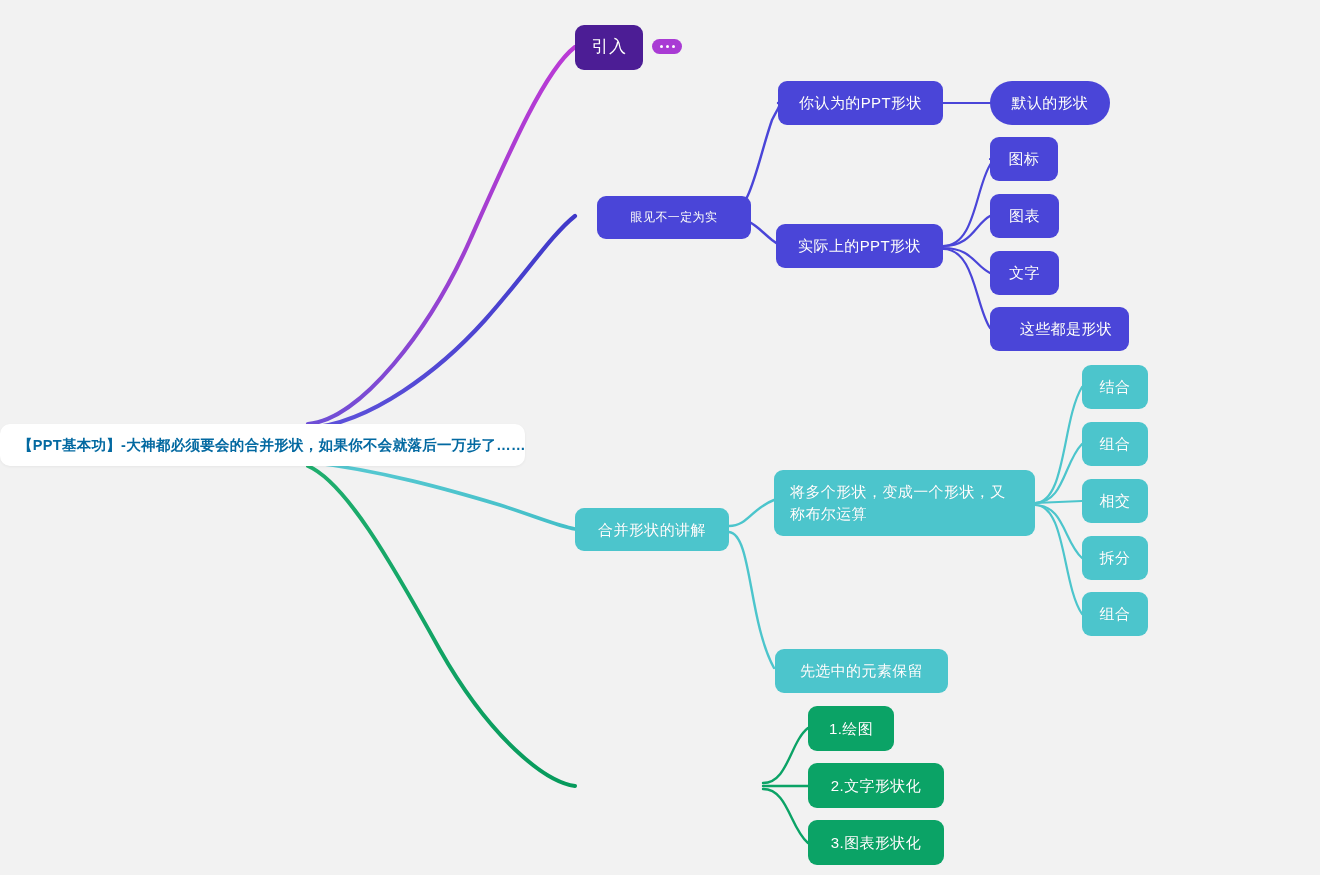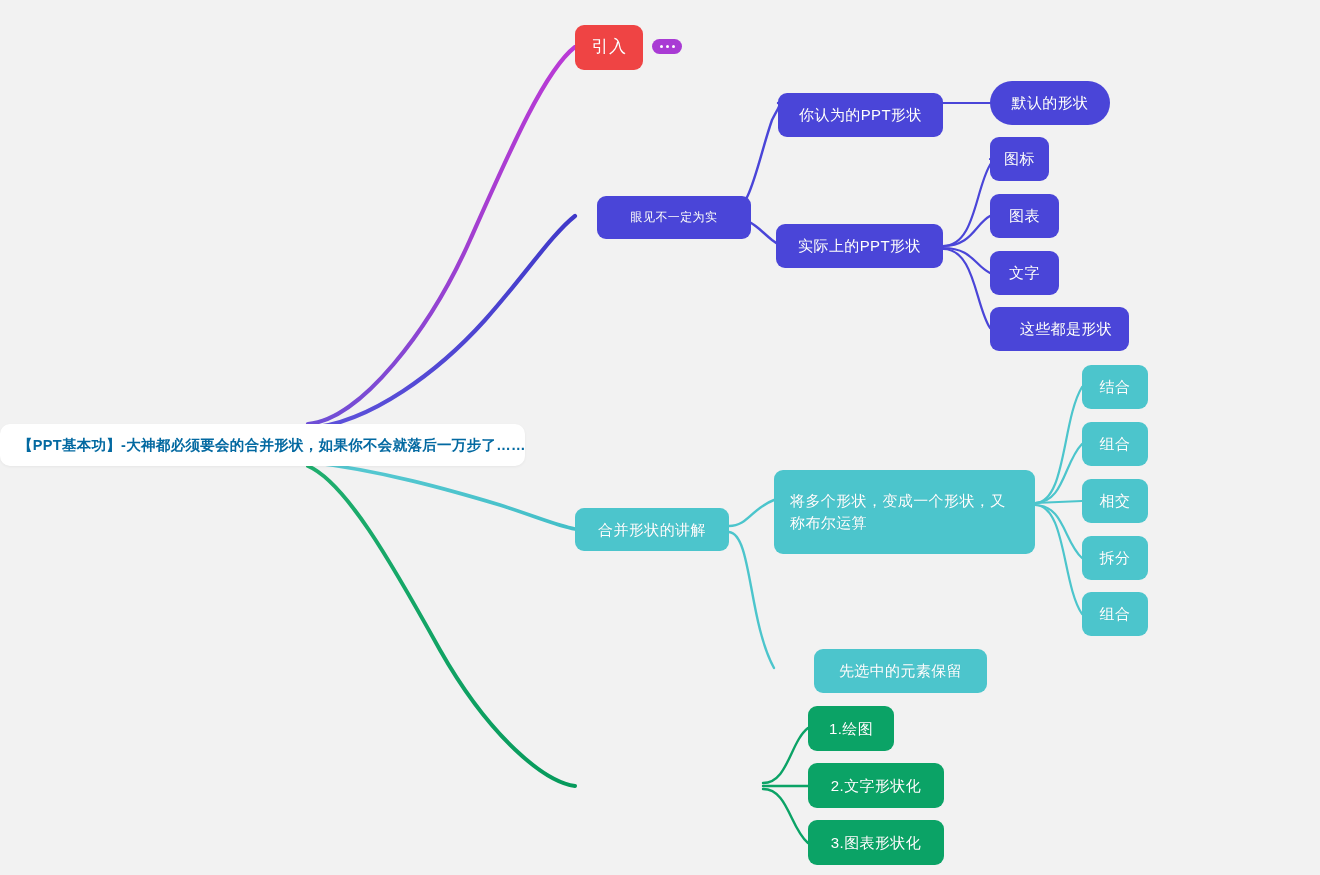--- a/index.html
+++ b/index.html
@@ -39,21 +39,21 @@
     box-shadow:0 1px 3px rgba(0,0,0,.05);
   }
   .root-text{
     font-size:14.5px;
     font-weight:bold;
     color:#0369a1;
     letter-spacing:0.3px;
     white-space:nowrap;
   }
 
-  .purple{background:#ef4444;}
+  .purple{background:#4c1d95;}
   .indigo{background:#4a45d8;}
   .teal  {background:#4cc5cc;}
   .green {background:#0ba366;}
 
   
   .collapse-pill{
     position:absolute;
     width:30px;height:15px;
     border-radius:8px;
     background:#a93bd4;
@@ -126,49 +126,49 @@
 
   <div class="node purple" style="left:575px;top:25px;width:68px;height:45px;font-size:17px;justify-content:center;">引入</div>
   <div class="collapse-pill" style="left:652px;top:39px;">
     <i></i>
     <i></i>
     <i></i>
   </div>
 
   <div class="node indigo" style="left:597px;top:196px;width:154px;height:43px;font-size:12px;justify-content:center;">眼见不一定为实</div>
 
-  <div class="node indigo" style="left:778px;top:93px;width:165px;height:44px;font-size:15px;justify-content:center;">你认为的PPT形状</div>
+  <div class="node indigo" style="left:778px;top:81px;width:165px;height:44px;font-size:15px;justify-content:center;">你认为的PPT形状</div>
 
   <div class="node indigo" style="left:990px;top:81px;width:120px;height:44px;font-size:15px;justify-content:center;border-radius:22px;">默认的形状</div>
 
   <div class="node indigo" style="left:776px;top:224px;width:167px;height:44px;font-size:15px;justify-content:center;">实际上的PPT形状</div>
 
-  <div class="node indigo" style="left:990px;top:137px;width:59px;height:44px;font-size:15px;justify-content:center;">图标</div>
+  <div class="node indigo" style="left:990px;top:137px;width:68px;height:44px;font-size:15px;justify-content:center;">图标</div>
 
   <div class="node indigo" style="left:990px;top:194px;width:69px;height:44px;font-size:15px;justify-content:center;">图表</div>
 
   <div class="node indigo" style="left:990px;top:251px;width:69px;height:44px;font-size:15px;justify-content:center;">文字</div>
 
   <div class="node indigo" style="left:990px;top:307px;width:139px;height:44px;font-size:15px;justify-content:center;padding-left:28px;">这些都是形状</div>
 
   <div class="node teal" style="left:575px;top:508px;width:154px;height:43px;font-size:15px;justify-content:center;">合并形状的讲解</div>
 
-  <div class="node teal multiline" style="left:774px;top:470px;width:261px;height:84px;font-size:15px;padding:0 16px;line-height:1.5;">将多个形状，变成一个形状，又称布尔运算</div>
+  <div class="node teal multiline" style="left:774px;top:470px;width:261px;height:66px;font-size:15px;padding:0 16px;line-height:1.5;">将多个形状，变成一个形状，又称布尔运算</div>
 
   <div class="node teal" style="left:1082px;top:365px;width:66px;height:44px;font-size:15px;justify-content:center;">结合</div>
 
   <div class="node teal" style="left:1082px;top:422px;width:66px;height:44px;font-size:15px;justify-content:center;">组合</div>
 
   <div class="node teal" style="left:1082px;top:479px;width:66px;height:44px;font-size:15px;justify-content:center;">相交</div>
 
   <div class="node teal" style="left:1082px;top:536px;width:66px;height:44px;font-size:15px;justify-content:center;">拆分</div>
 
   <div class="node teal" style="left:1082px;top:592px;width:66px;height:44px;font-size:15px;justify-content:center;">组合</div>
 
-  <div class="node teal" style="left:775px;top:649px;width:173px;height:44px;font-size:15px;justify-content:center;margin-left:39px;">先选中的元素保留</div>
+  <div class="node teal" style="left:775px;top:649px;width:173px;height:44px;font-size:15px;justify-content:center;">先选中的元素保留</div>
 
 
   <div class="node green" style="left:808px;top:706px;width:86px;height:45px;font-size:15px;justify-content:center;">1.绘图</div>
 
   <div class="node green" style="left:808px;top:763px;width:136px;height:45px;font-size:15px;justify-content:center;">2.文字形状化</div>
 
   <div class="node green" style="left:808px;top:820px;width:136px;height:45px;font-size:15px;justify-content:center;">3.图表形状化</div>
 
 </div>
 

